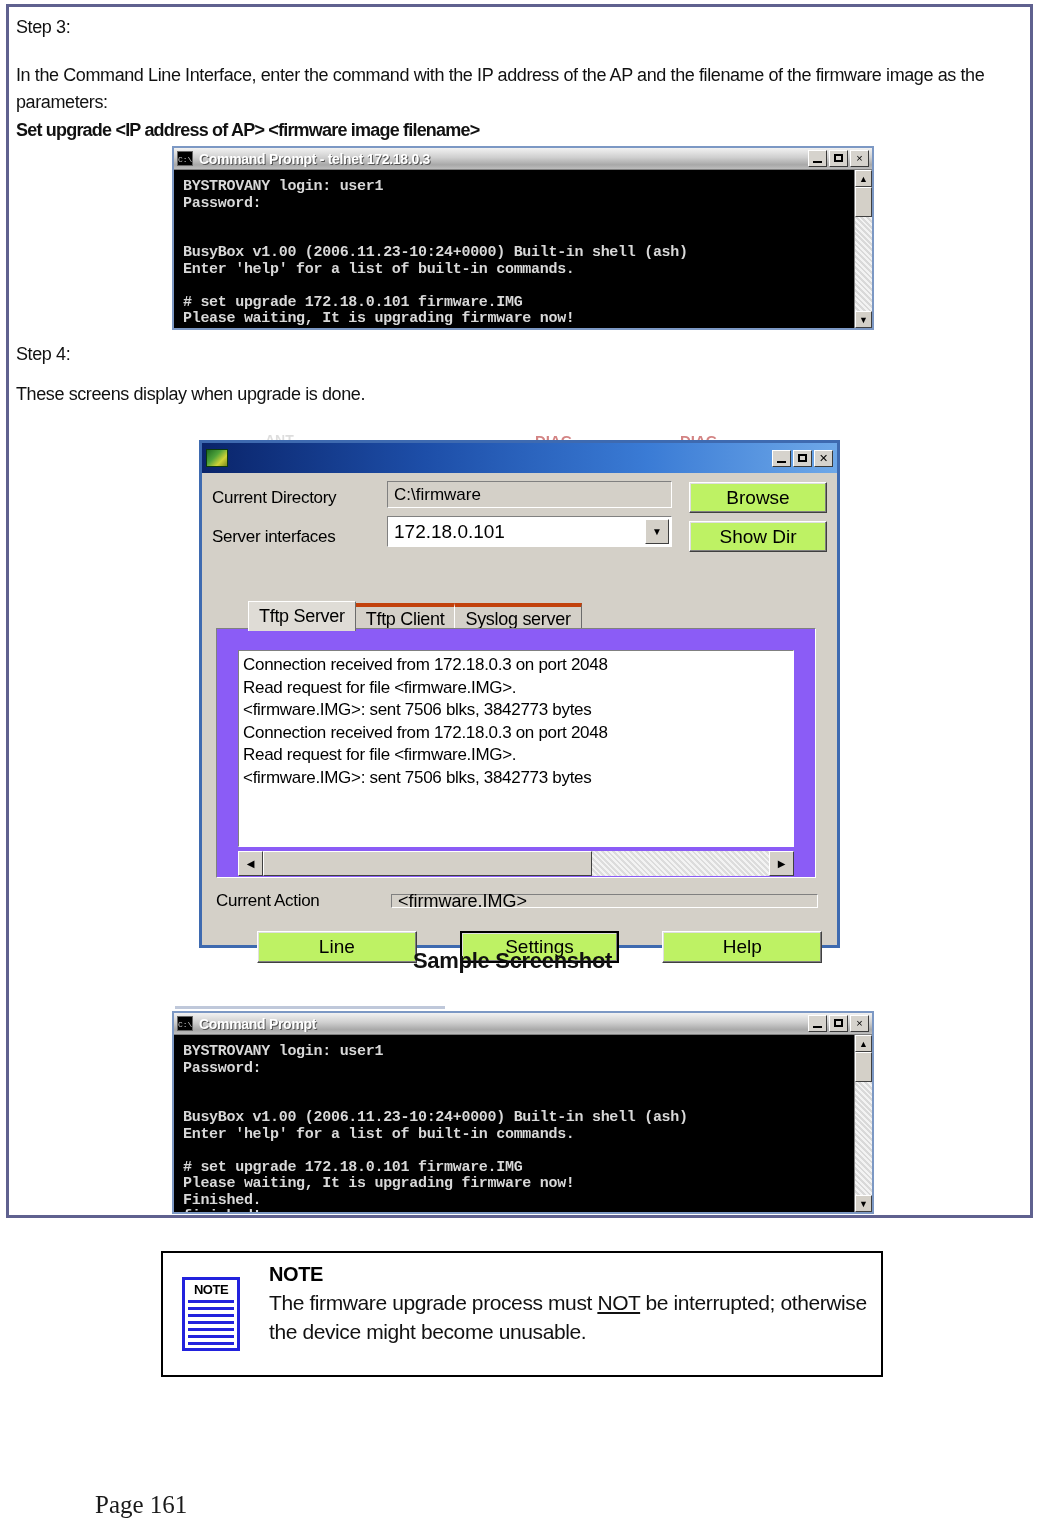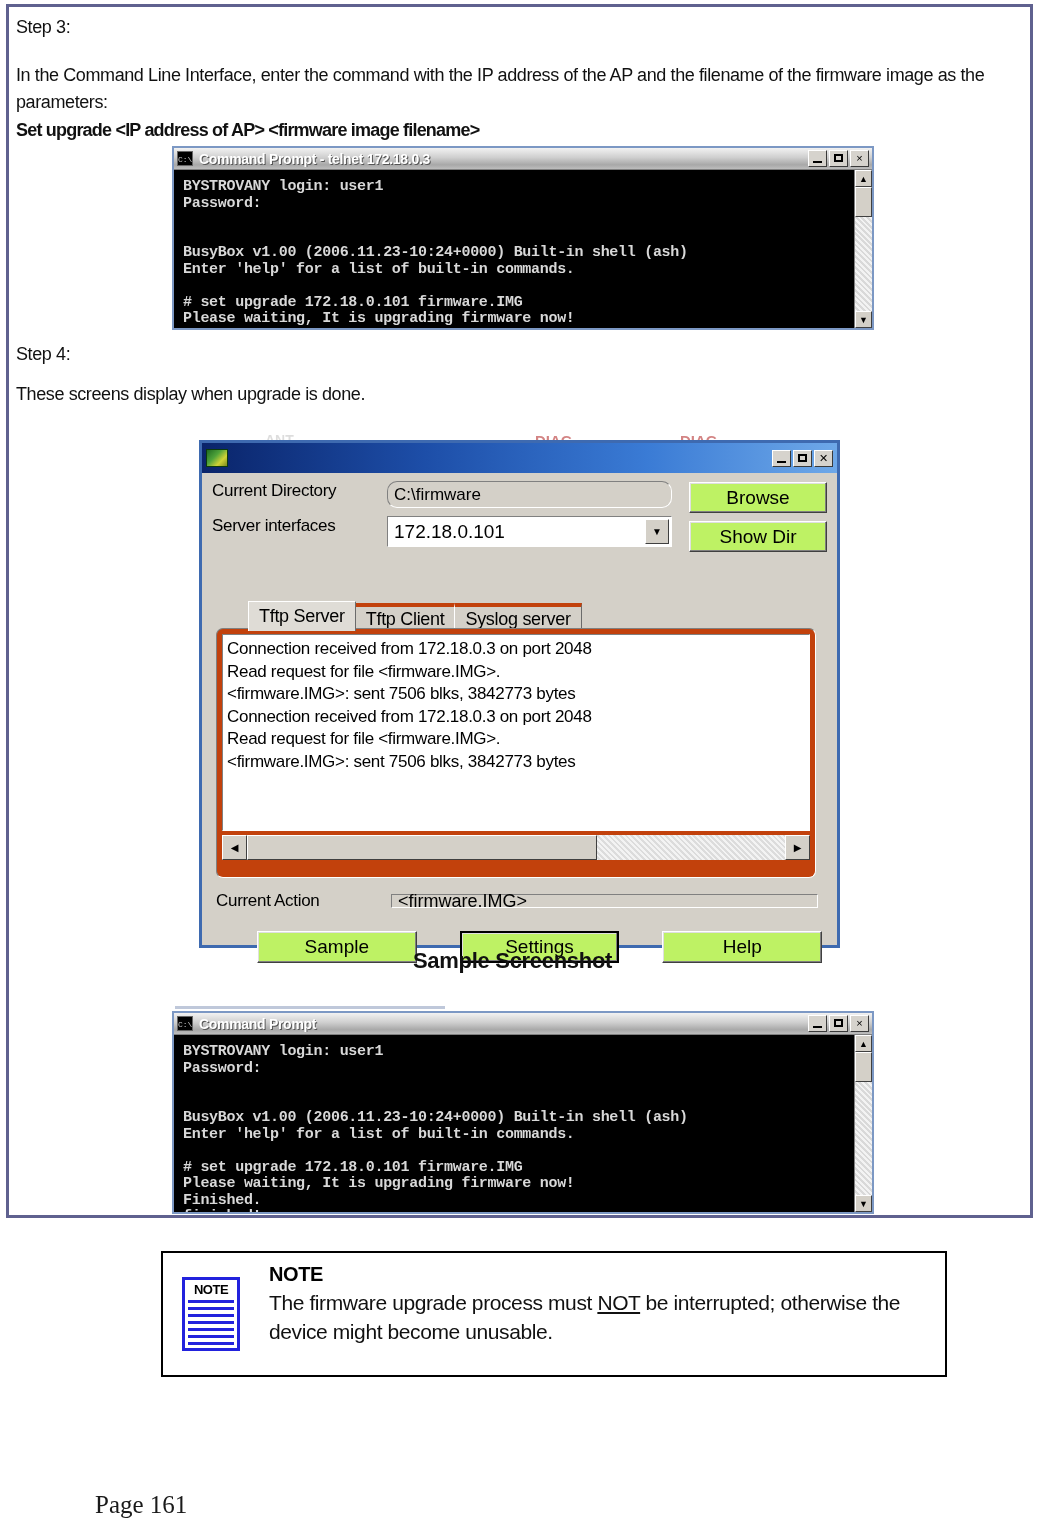--- a/index.html
+++ b/index.html
@@ -224,21 +224,21 @@
     margin-left: 6px;
   }
   #tftp-client-area {
     padding: 8px 10px 0 10px;
     height: calc(100% - 30px);
     box-sizing: border-box;
     position: relative;
   }
   .row {
     display: flex;
-    align-items: flex-start;
+    align-items: flex-end;
     margin-bottom: 8px;
   }
   .row-label {
     font-size: 17px;
     width: 175px;
     flex: 0 0 175px;
     color: #000;
     letter-spacing: -0.3px;
   }
   #current-directory-field {
@@ -247,21 +247,20 @@
     background: #d4d0c8;
     border-top: 1px solid #808080;
     border-left: 1px solid #808080;
     border-right: 1px solid #fff;
     border-bottom: 1px solid #fff;
     display: flex;
     align-items: center;
     padding-left: 6px;
     font-size: 17px;
     box-sizing: border-box;
-    border-radius: 10px;
   }
   #server-interfaces-combo {
     flex: 1 1 auto;
     height: 31px;
     background: #ffffff;
     border-top: 1px solid #808080;
     border-left: 1px solid #808080;
     border-right: 1px solid #fff;
     border-bottom: 1px solid #fff;
     display: flex;
@@ -328,28 +327,27 @@
     font-weight: normal;
     z-index: 2;
     position: relative;
   }
   #log-panel {
     position: absolute;
     left: 14px;
     top: 155px;
     width: 600px;
     height: 250px;
-    background: #c2410c;
+    background: #8b5cf6;
     border-top: 1px solid #808080;
     border-left: 1px solid #808080;
     border-right: 1px solid #ffffff;
     border-bottom: 1px solid #ffffff;
     box-sizing: border-box;
-    padding: 5px;
-    border-radius: 7px;
+    padding: 21px;
   }
   #log-list {
     width: 100%;
     height: 197px;
     background: #ffffff;
     border-top: 1px solid #808080;
     border-left: 1px solid #808080;
     border-right: 1px solid #ffffff;
     border-bottom: 1px solid #ffffff;
     box-sizing: border-box;
@@ -461,21 +459,21 @@
     font-weight: bold;
     font-size: 15px;
     white-space: nowrap;
   }
 
   
   #note-box {
     position: absolute;
     left: 161px;
     top: 1251px;
-    width: 786px;
+    width: 722px;
     height: 126px;
     border: 2px solid #000;
     box-sizing: border-box;
     background: #fff;
     display: flex;
     padding: 8px 10px;
   }
   #note-icon-wrap {
     flex: 0 0 76px;
     display: flex;
@@ -629,21 +627,21 @@
         <div class="hsb-arrow">▶</div>
       </div>
     </div>
 
     <div id="current-action-row">
       <div class="row-label">Current Action</div>
       <div id="current-action-field">&lt;firmware.IMG&gt;</div>
     </div>
 
     <div id="bottom-button-row">
-      <div class="win-btn bottom-btn">Sample</div>
+      <div class="win-btn bottom-btn">Line</div>
       <div class="win-btn bottom-btn default">Settings</div>
       <div class="win-btn bottom-btn">Help</div>
     </div>
 
   </div>
 </div>
 
 <div id="sample-caption">Sample Screenshot</div>
 
 <div class="console-window" id="console-window-2" style="left:172px; top:1011px; width:702px; height:203px;">

